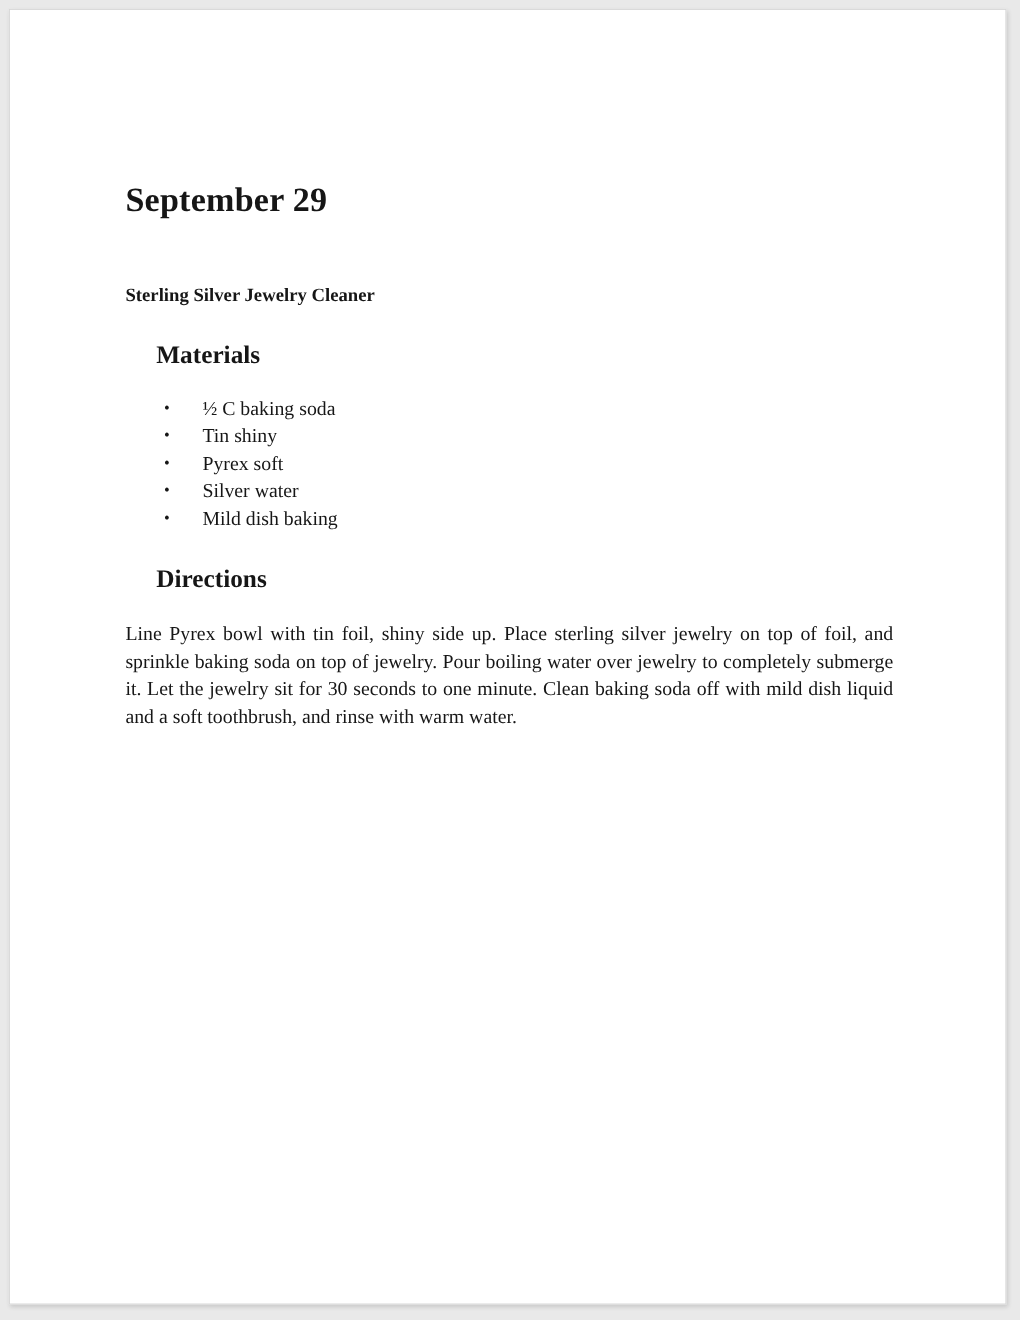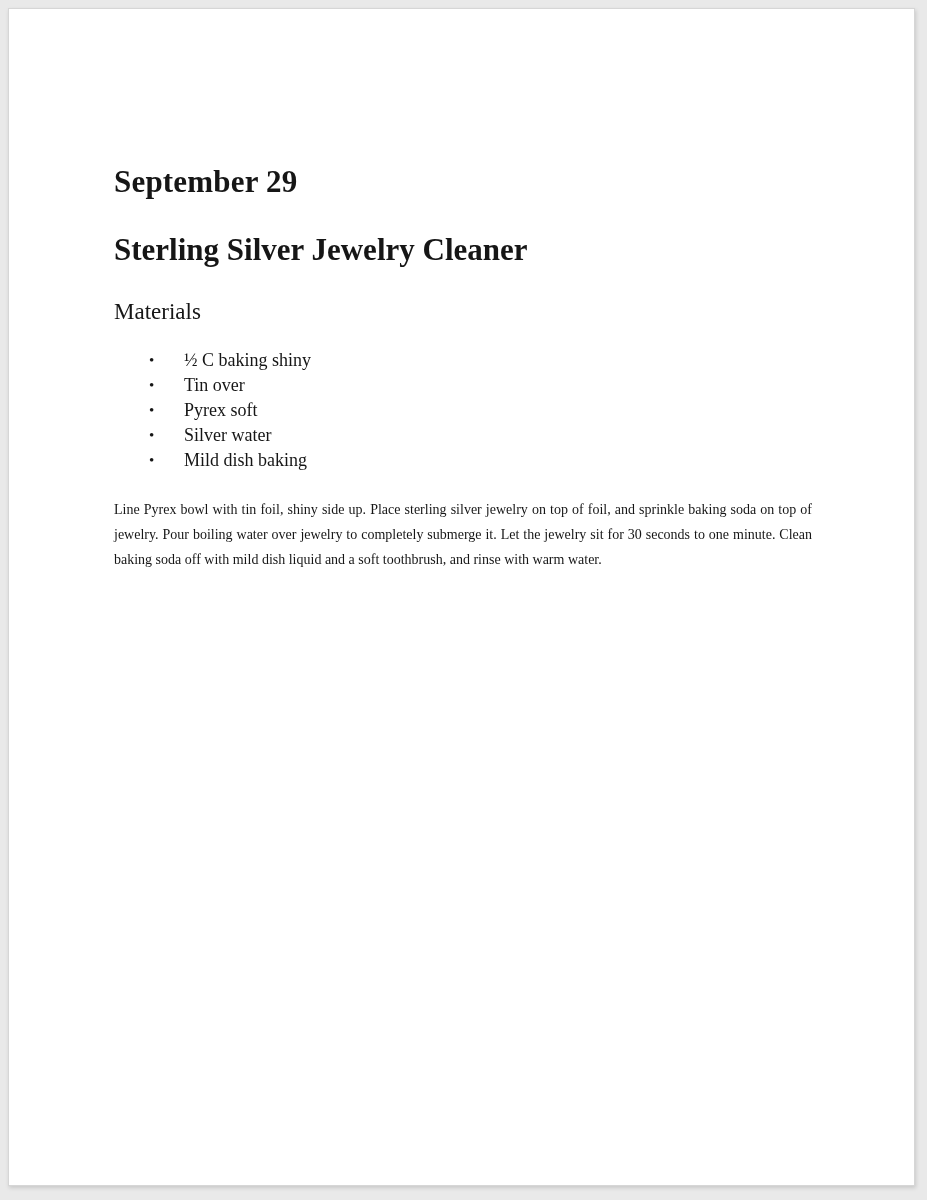--- a/index.html
+++ b/index.html
@@ -36,28 +36,29 @@
   }
 
   .doc-title {
     margin-top: 155px;
     font-size: 31px;
     font-weight: bold;
     letter-spacing: 0.2px;
   }
 
   .doc-subtitle {
-    margin-top: 32px;
-    font-size: 31px;
+    margin-top: 59px;
+    font-size: 17px;
     font-weight: bold;
   }
 
   .section-heading {
     font-size: 23px;
-    font-weight: normal;
+    font-weight: bold;
+    margin-left: 28px;
   }
 
   .materials-heading { margin-top: 31px; }
   .directions-heading { margin-top: 30px; }
 
   .materials-list {
     list-style: none;
     margin-top: 23px;
     margin-left: 35px;
     font-size: 18px;
@@ -71,59 +72,60 @@
 
   .materials-list li .bullet {
     position: absolute;
     left: 0;
     top: 0;
     font-size: 15px;
   }
 
   .directions-text {
     margin-top: 24px;
-    font-size: 14px;
+    font-size: 18px;
     line-height: 25px;
     text-align: justify;
   }
 </style>
 </head>
 <body>
 
 <div class="canvas">
   <div class="page">
     <div class="content">
 
       <h1 class="doc-title">September 29</h1>
 
       <h2 class="doc-subtitle">Sterling Silver Jewelry Cleaner</h2>
 
       <h3 class="section-heading materials-heading">Materials</h3>
 
       <ul class="materials-list">
         <li>
           <span class="bullet">•</span>
-          <span>½ C baking shiny</span>
+          <span>½ C baking soda</span>
         </li>
         <li>
           <span class="bullet">•</span>
-          <span>Tin over</span>
+          <span>Tin shiny</span>
         </li>
         <li>
           <span class="bullet">•</span>
           <span>Pyrex soft</span>
         </li>
         <li>
           <span class="bullet">•</span>
           <span>Silver water</span>
         </li>
         <li>
           <span class="bullet">•</span>
           <span>Mild dish baking</span>
         </li>
       </ul>
 
+      <h3 class="section-heading directions-heading">Directions</h3>
 
       <p class="directions-text">Line Pyrex bowl with tin foil, shiny side up. Place sterling silver jewelry on top of foil, and sprinkle baking soda on top of jewelry. Pour boiling water over jewelry to completely submerge it. Let the jewelry sit for 30 seconds to one minute. Clean baking soda off with mild dish liquid and a soft toothbrush, and rinse with warm water.</p>
 
     </div>
   </div>
 </div>
 
 </body></html>

